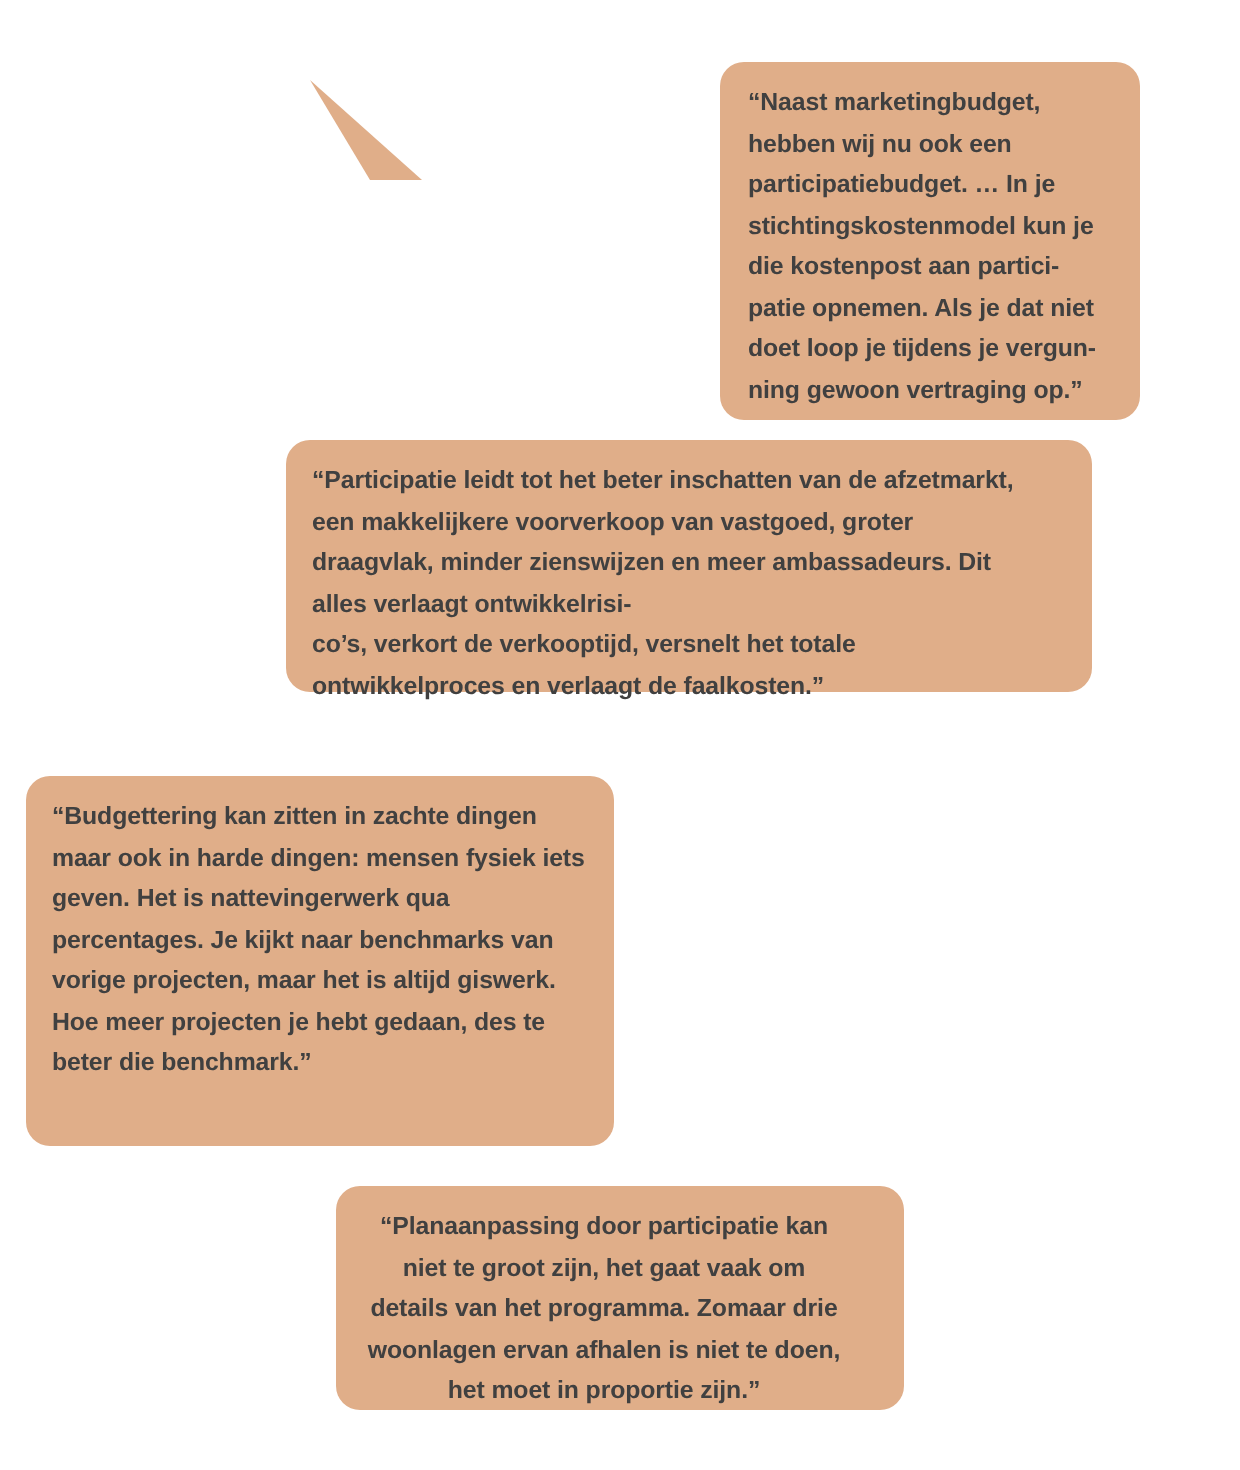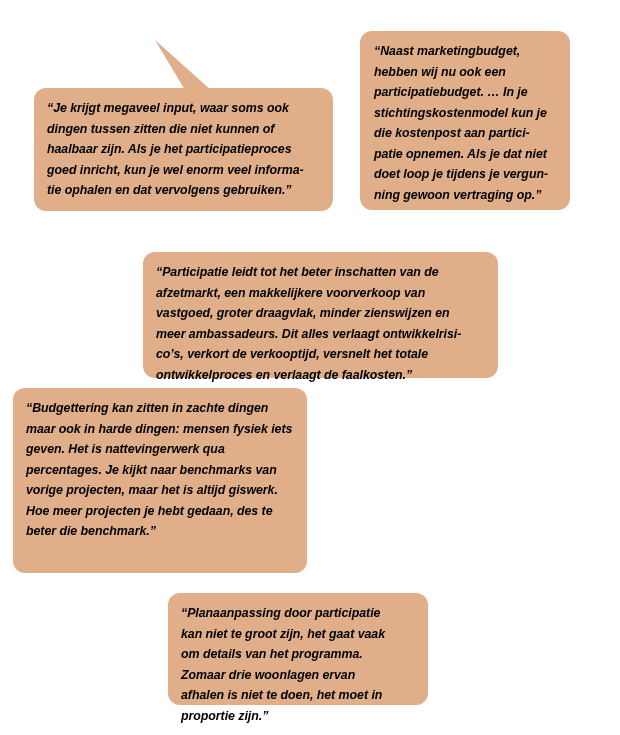--- a/index.html
+++ b/index.html
@@ -18,37 +18,36 @@
     position: relative;
     width: 620px;
     height: 735px;
     background: #ffffff;
   }
   .bubble {
     position: absolute;
     box-sizing: border-box;
     background: #e0ae89;
     border-radius: 12px;
-    color: #000000;
+    color: #404040;
     font-family: "Liberation Sans", sans-serif;
     font-weight: bold;
-    font-style: italic;
     font-size: 12.4px;
     line-height: 20.5px;
     letter-spacing: -0.05px;
     white-space: pre-line;
     -webkit-font-smoothing: antialiased;
   }
   
   #bubble-1 { left: 34px;  top: 88px;  width: 299px; height: 123px; padding: 10px 13px 0 13px; }
   #bubble-2 { left: 360px; top: 31px;  width: 210px; height: 179px; padding: 10px 13px 0 14px; }
-  #bubble-3 { left: 143px; top: 252px; width: 355px; height: 126px; padding: 10px 31px 0 13px; }
+  #bubble-3 { left: 143px; top: 220px; width: 403px; height: 126px; padding: 10px 31px 0 13px; }
   #bubble-4 { left: 13px;  top: 388px; width: 294px; height: 185px; padding: 10px 13px 0 13px; }
   #bubble-5 { left: 309px; top: 444px; width: 292px; height: 129px; padding: 10px 13px 0 13px; }
-  #bubble-6 { left: 168px; top: 593px; width: 260px; height: 112px; padding: 10px 29px 0 13px; }
+  #bubble-6 { left: 168px; top: 593px; width: 284px; height: 112px; padding: 10px 29px 0 13px; text-align: center; }
 
   
   #tail-1 {
     position: absolute;
     left: 148px;
     top: 34px;
     width: 70px;
     height: 60px;
     pointer-events: none;
   }
@@ -58,22 +57,20 @@
 <body>
 
 <div id="canvas">
 
   <div id="tail-1">
     <svg width="70" height="60" viewBox="0 0 70 60" xmlns="http://www.w3.org/2000/svg" aria-hidden="true">
       <polygon points="7,6 63,56 37,56" fill="#e0ae89"></polygon>
     </svg>
   </div>
 
-  <div id="bubble-1" class="bubble">“Je krijgt megaveel input, waar soms ook dingen tussen zitten die niet kunnen of haalbaar zijn. Als je het participatieproces goed inricht, kun je wel enorm veel informa-
-tie ophalen en dat vervolgens gebruiken.”</div>
 
   <div id="bubble-2" class="bubble">“Naast marketingbudget, hebben wij nu ook een participatiebudget. … In je stichtingskostenmodel kun je die kostenpost aan partici-
 patie opnemen. Als je dat niet doet loop je tijdens je vergun-
 ning gewoon vertraging op.”</div>
 
   <div id="bubble-3" class="bubble">“Participatie leidt tot het beter inschatten van de afzetmarkt, een makkelijkere voorverkoop van vastgoed, groter draagvlak, minder zienswijzen en meer ambassadeurs. Dit alles verlaagt ontwikkelrisi-
 co’s, verkort de verkooptijd, versnelt het totale ontwikkelproces en verlaagt de faalkosten.”</div>
 
   <div id="bubble-4" class="bubble">“Budgettering kan zitten in zachte dingen maar ook in harde dingen: mensen fysiek iets geven. Het is nattevingerwerk qua percentages. Je kijkt naar benchmarks van vorige projecten, maar het is altijd giswerk. Hoe meer projecten je hebt gedaan, des te beter die benchmark.”</div>
 

